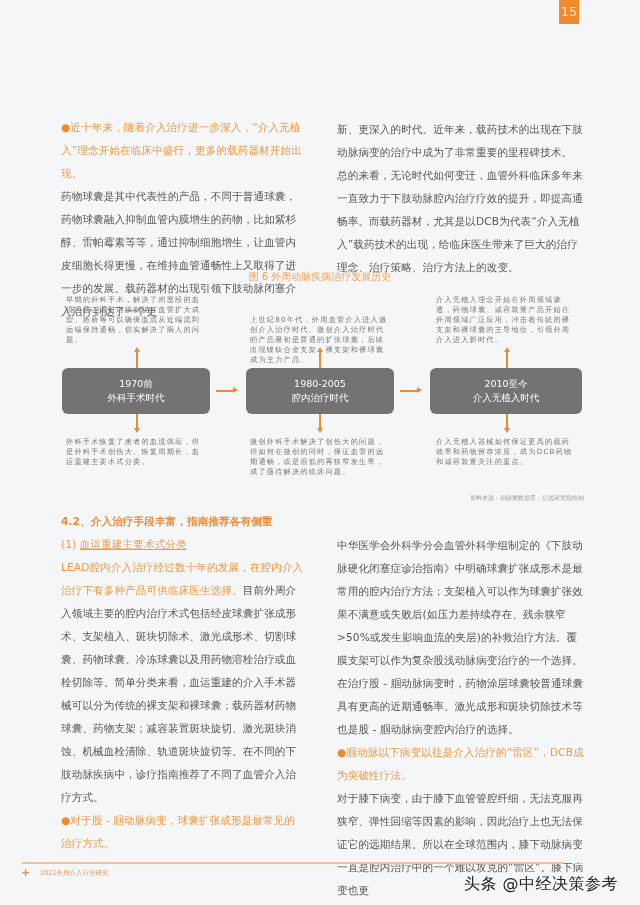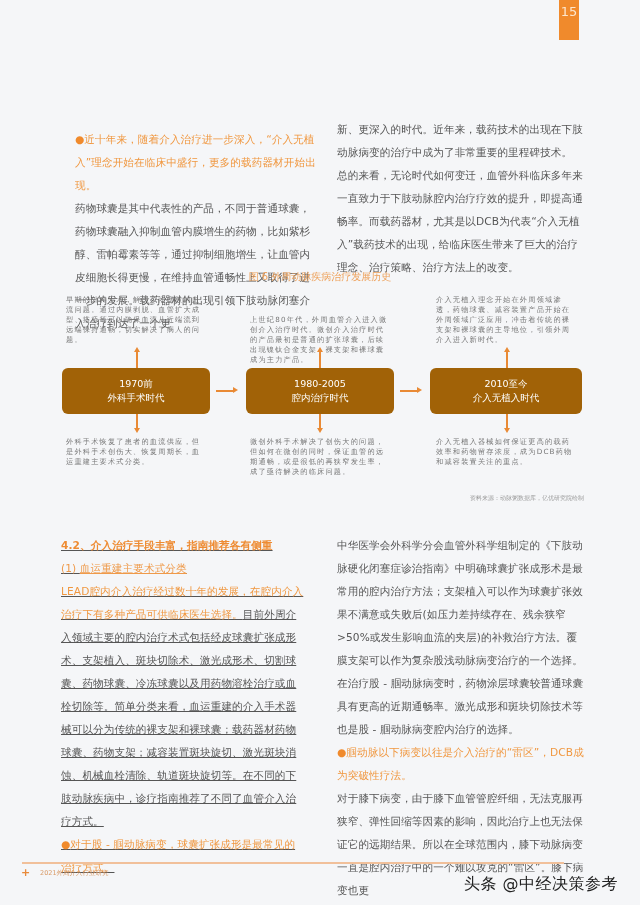--- a/index.html
+++ b/index.html
@@ -1,44 +1,44 @@
 <!DOCTYPE html>
 <html><head>
 <meta charset="utf-8">
 <style>
   html,body{margin:0;padding:0;}
   body{width:640px;height:905px;background:#f5f6f8;position:relative;overflow:hidden;font-family:"DejaVu Sans","Liberation Sans",sans-serif;color:#555;}
-  .page-num{position:absolute;left:559px;top:0;width:20px;height:40px;background:#f08a2c;color:#fde6cc;font-size:13px;line-height:24px;text-align:center;}
+  .page-num{position:absolute;left:559px;top:0;width:20px;height:24px;background:#f08a2c;color:#fde6cc;font-size:13px;line-height:24px;text-align:center;}
   .col{position:absolute;font-size:10.6px;line-height:23px;letter-spacing:0.1px;}
   .col p{margin:0;}
   .orange{color:#f0973f;}
   .dot{color:#f08a2c;}
   .heading{color:#ee8b32;font-weight:bold;}
   .sub{color:#ef9a4a;}
   .sub u{text-decoration:underline;}
   .fig-title{position:absolute;left:0;width:640px;top:270px;text-align:center;font-size:10px;color:#eea15a;}
   .note{position:absolute;font-size:7.2px;line-height:10px;color:#777;letter-spacing:1.2px;}
-  .era{position:absolute;top:368px;height:46px;background:#a16207;border-radius:6px;color:#fff;text-align:center;font-size:9.5px;line-height:14px;display:flex;flex-direction:column;justify-content:center;}
+  .era{position:absolute;top:368px;height:46px;background:#737373;border-radius:6px;color:#fff;text-align:center;font-size:9.5px;line-height:14px;display:flex;flex-direction:column;justify-content:center;}
   .vline{position:absolute;width:1.5px;background:#e98a35;}
   .arrow-up{position:absolute;width:0;height:0;border-left:3px solid transparent;border-right:3px solid transparent;border-bottom:5px solid #e98a35;}
   .arrow-down{position:absolute;width:0;height:0;border-left:3px solid transparent;border-right:3px solid transparent;border-top:5px solid #e98a35;}
   .harrow{position:absolute;top:390px;height:1.5px;width:18px;background:#e98a35;}
   .harrow::after{content:"";position:absolute;right:-4px;top:-3px;border-top:3.5px solid transparent;border-bottom:3.5px solid transparent;border-left:5px solid #e98a35;}
   .source{position:absolute;left:470px;top:494px;font-size:6px;color:#999;}
   .footer-line{position:absolute;left:22px;top:862px;width:542px;height:1.5px;background:#f1c09a;}
   .footer-plus{position:absolute;left:21px;top:866px;font-size:11px;color:#e88a3a;font-weight:bold;}
   .footer-text{position:absolute;left:40px;top:869px;font-size:6.5px;color:#d99a66;}
   .watermark{position:absolute;left:464px;top:874px;font-size:16px;color:#222;letter-spacing:0.5px;}
 </style>
 </head>
 <body>
 
 <div class="page-num">15</div>
 
-<div class="col" style="left:61px;top:128px;width:242px;margin-left:14px;">
+<div class="col" style="left:61px;top:116px;width:242px;">
   <p><span class="dot">●</span><span class="orange">近十年来，随着介入治疗进一步深入，“介入无植入”理念开始在临床中盛行，更多的载药器材开始出现。</span></p>
   <p>药物球囊是其中代表性的产品，不同于普通球囊，药物球囊融入抑制血管内膜增生的药物，比如紫杉醇、雷帕霉素等等，通过抑制细胞增生，让血管内皮细胞长得更慢，在维持血管通畅性上又取得了进一步的发展。载药器材的出现引领下肢动脉闭塞介入治疗到达了一个更</p>
 </div>
 
 <div class="col" style="left:337px;top:118px;width:248px;">
   <p>新、更深入的时代。近年来，载药技术的出现在下肢动脉病变的治疗中成为了非常重要的里程碑技术。</p>
   <p>总的来看，无论时代如何变迁，血管外科临床多年来一直致力于下肢动脉腔内治疗疗效的提升，即提高通畅率。而载药器材，尤其是以DCB为代表“介入无植入”载药技术的出现，给临床医生带来了巨大的治疗理念、治疗策略、治疗方法上的改变。</p>
 </div>
 
 <div class="fig-title">图 6 外周动脉疾病治疗发展历史</div>
@@ -75,21 +75,21 @@
 <div class="arrow-down" style="left:317px;top:428px;"></div>
 <div class="vline" style="left:506px;top:414px;height:16px;"></div>
 <div class="arrow-down" style="left:504px;top:428px;"></div>
 
 <div class="note" style="left:66px;top:437px;width:142px;">外科手术恢复了患者的血流供应，但是外科手术创伤大、恢复周期长，血运重建主要术式分类。</div>
 <div class="note" style="left:250px;top:437px;width:142px;">微创外科手术解决了创伤大的问题，但如何在微创的同时，保证血管的远期通畅，或是很低的再狭窄发生率，成了亟待解决的临床问题。</div>
 <div class="note" style="left:436px;top:437px;width:142px;">介入无植入器械如何保证更高的载药效率和药物留存浓度，成为DCB药物和减容装置关注的重点。</div>
 
 <div class="source">资料来源：动脉粥数据库，亿优研究院绘制</div>
 
-<div class="col" style="left:61px;top:534px;width:244px;text-decoration:underline;">
+<div class="col" style="left:61px;top:510px;width:244px;">
   <p class="heading">4.2、介入治疗手段丰富，指南推荐各有侧重</p>
   <p class="sub"><span>(1) </span><u>血运重建主要术式分类</u></p>
   <p><span class="orange">LEAD腔内介入治疗经过数十年的发展，在腔内介入治疗下有多种产品可供临床医生选择。</span><span>目前外周介入领域主要的腔内治疗术式包括经皮球囊扩张成形术、支架植入、斑块切除术、激光成形术、切割球囊、药物球囊、冷冻球囊以及用药物溶栓治疗或血栓切除等。简单分类来看，血运重建的介入手术器械可以分为传统的裸支架和裸球囊；载药器材药物球囊、药物支架；减容装置斑块旋切、激光斑块消蚀、机械血栓清除、轨道斑块旋切等。在不同的下肢动脉疾病中，诊疗指南推荐了不同了血管介入治疗方式。</span></p>
   <p><span class="dot">●</span><span class="orange">对于股 - 腘动脉病变，球囊扩张成形是最常见的治疗方式。</span></p>
 </div>
 
 <div class="col" style="left:337px;top:534px;width:248px;">
   <p>中华医学会外科学分会血管外科学组制定的《下肢动脉硬化闭塞症诊治指南》中明确球囊扩张成形术是最常用的腔内治疗方法；支架植入可以作为球囊扩张效果不满意或失败后(如压力差持续存在、残余狭窄&gt;50%或发生影响血流的夹层)的补救治疗方法。覆膜支架可以作为复杂股浅动脉病变治疗的一个选择。在治疗股 - 腘动脉病变时，药物涂层球囊较普通球囊具有更高的近期通畅率。激光成形和斑块切除技术等也是股 - 腘动脉病变腔内治疗的选择。</p>
   <p><span class="dot">●</span><span class="orange">腘动脉以下病变以往是介入治疗的“雷区”，DCB成为突破性疗法。</span></p>
   <p>对于膝下病变，由于膝下血管管腔纤细，无法克服再狭窄、弹性回缩等因素的影响，因此治疗上也无法保证它的远期结果。所以在全球范围内，膝下动脉病变一直是腔内治疗中的一个难以攻克的“雷区”。膝下病变也更</p>

